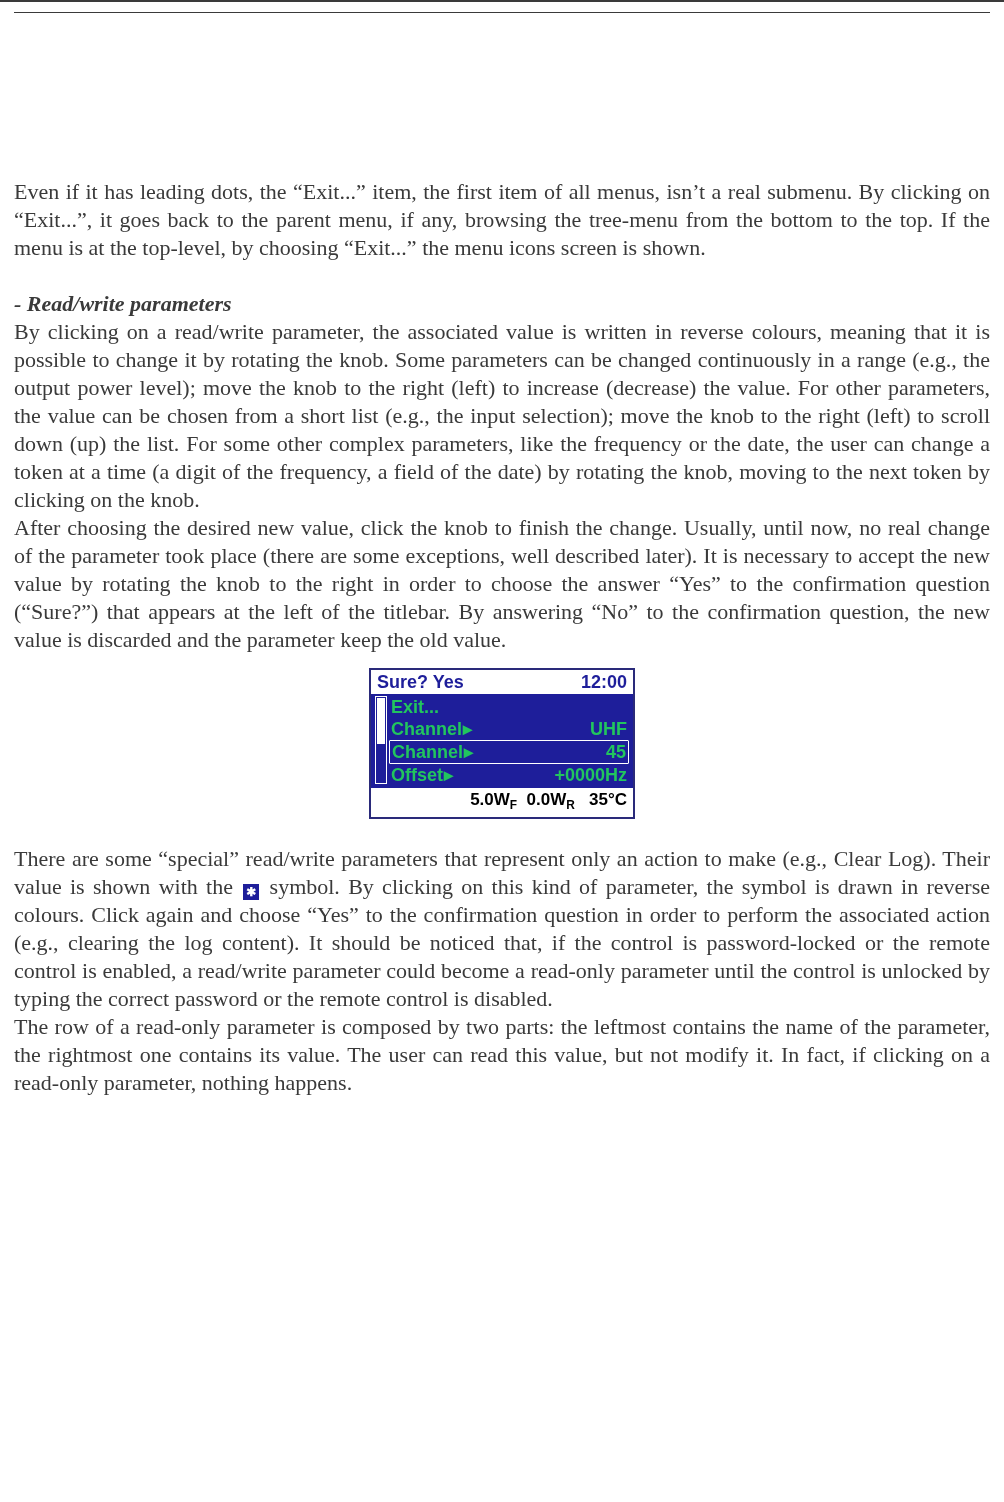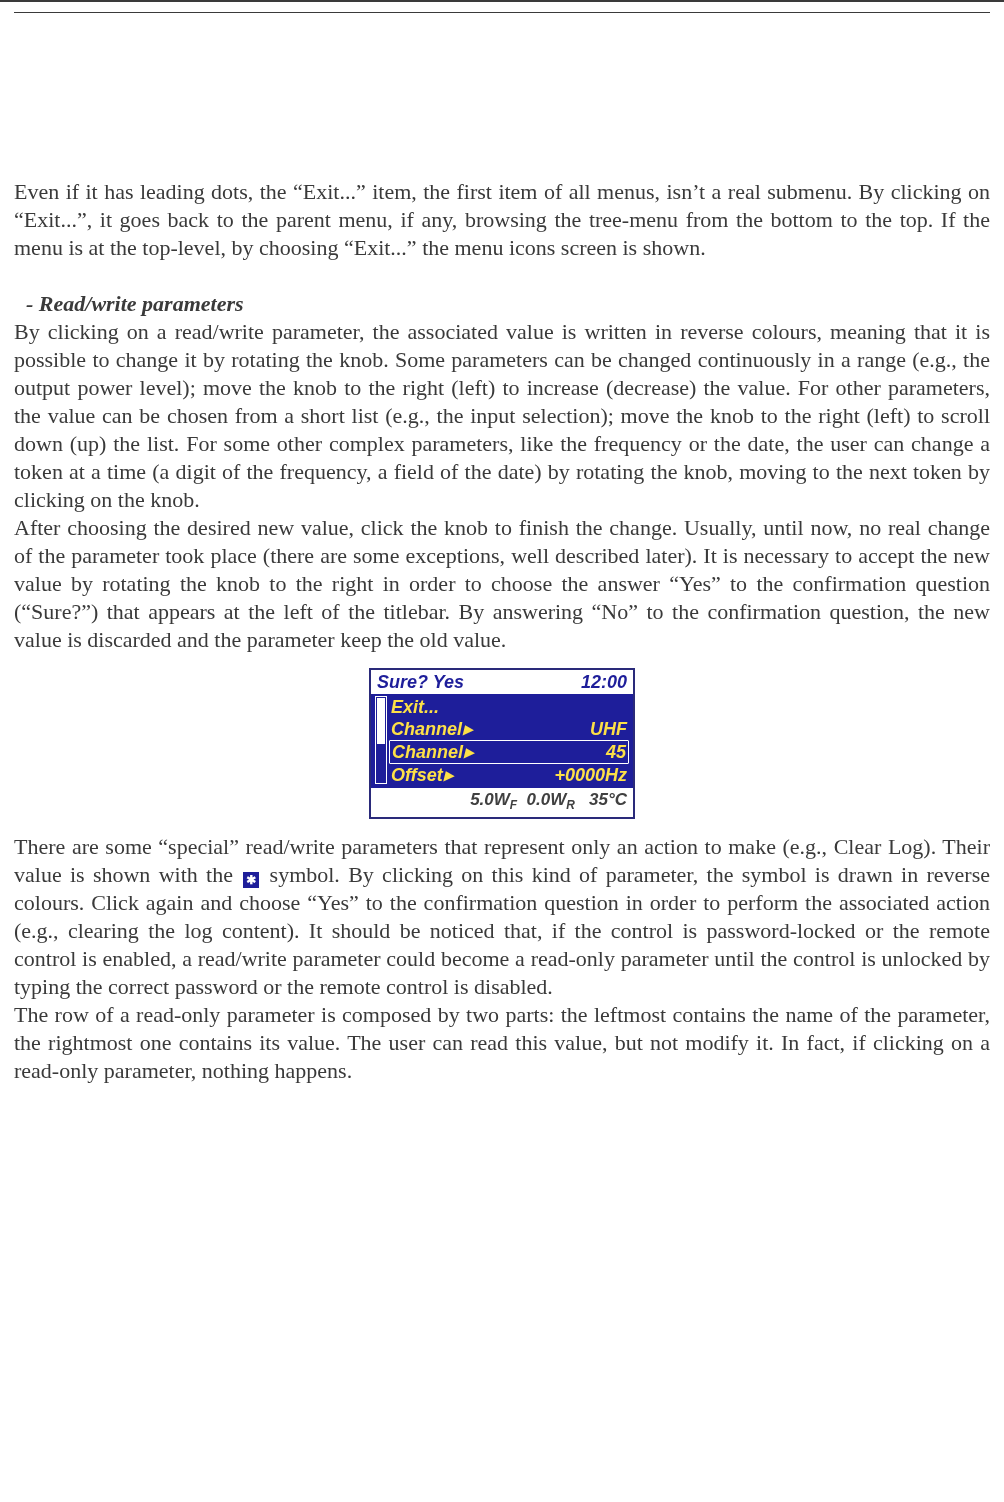--- a/index.html
+++ b/index.html
@@ -28,27 +28,26 @@
     font-size: 22px;
     line-height: 28px;
     text-align: justify;
     margin: 0;
   }
   .heading {
     font-size: 22px;
     line-height: 28px;
     font-style: italic;
     font-weight: bold;
-    margin: 28px 0 0 12px;
+    margin: 28px 0 0 0;
   }
   .screenshot-wrap {
     width: 100%;
     text-align: center;
-    margin: 14px 0 14px 0;
-    font-style: italic;
+    margin: 14px 0 26px 0;
   }
   .lcd {
     display: inline-block;
     width: 262px;
     border: 2px solid #2a2a7a;
     background: #1e1e9a;
     text-align: left;
     font-family: Arial, sans-serif;
     font-weight: bold;
   }
@@ -56,21 +55,21 @@
     background: #ffffff;
     color: #1e1e9a;
     padding: 2px 6px;
     font-size: 18px;
     display: flex;
     justify-content: space-between;
     line-height: 20px;
   }
   .lcd .rows {
     background: #1e1e9a;
-    color: #fde047;
+    color: #22c55e;
     padding: 2px 4px 2px 4px;
   }
   .lcd .rowline {
     display: flex;
     align-items: center;
     font-size: 18px;
     line-height: 22px;
     padding: 0 2px;
   }
   .lcd .rowline.selected {
@@ -85,21 +84,21 @@
   .lcd .rowline .val {
     text-align: center;
     white-space: nowrap;
   }
   .lcd .arrow {
     display: inline-block;
     margin-left: 1px;
   }
   .lcd .footer {
     background: #ffffff;
-    color: #404040;
+    color: #000000;
     padding: 2px 6px;
     font-size: 17px;
     text-align: right;
     line-height: 20px;
   }
   .lcd .scroll {
     display: inline-block;
     width: 10px;
     height: 86px;
     border: 1.5px solid #ffffff;

